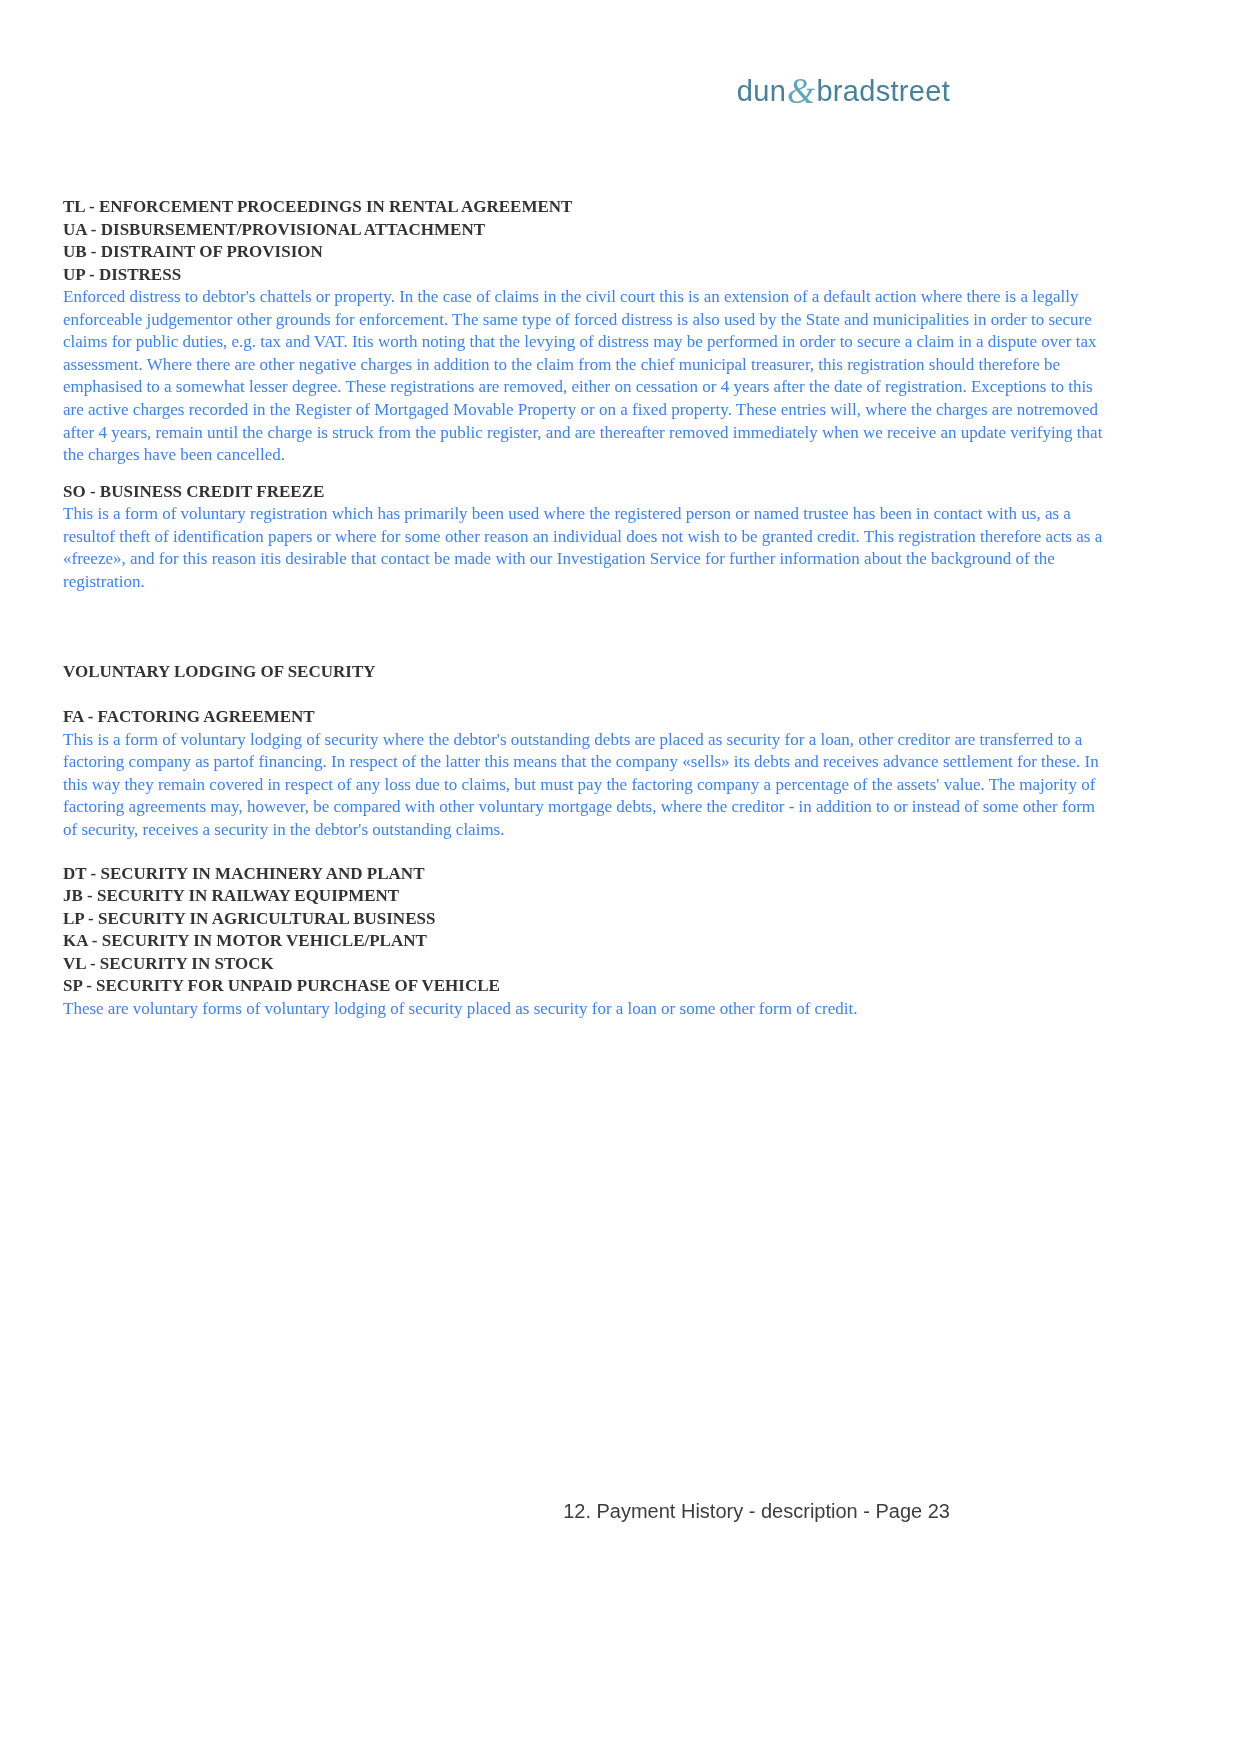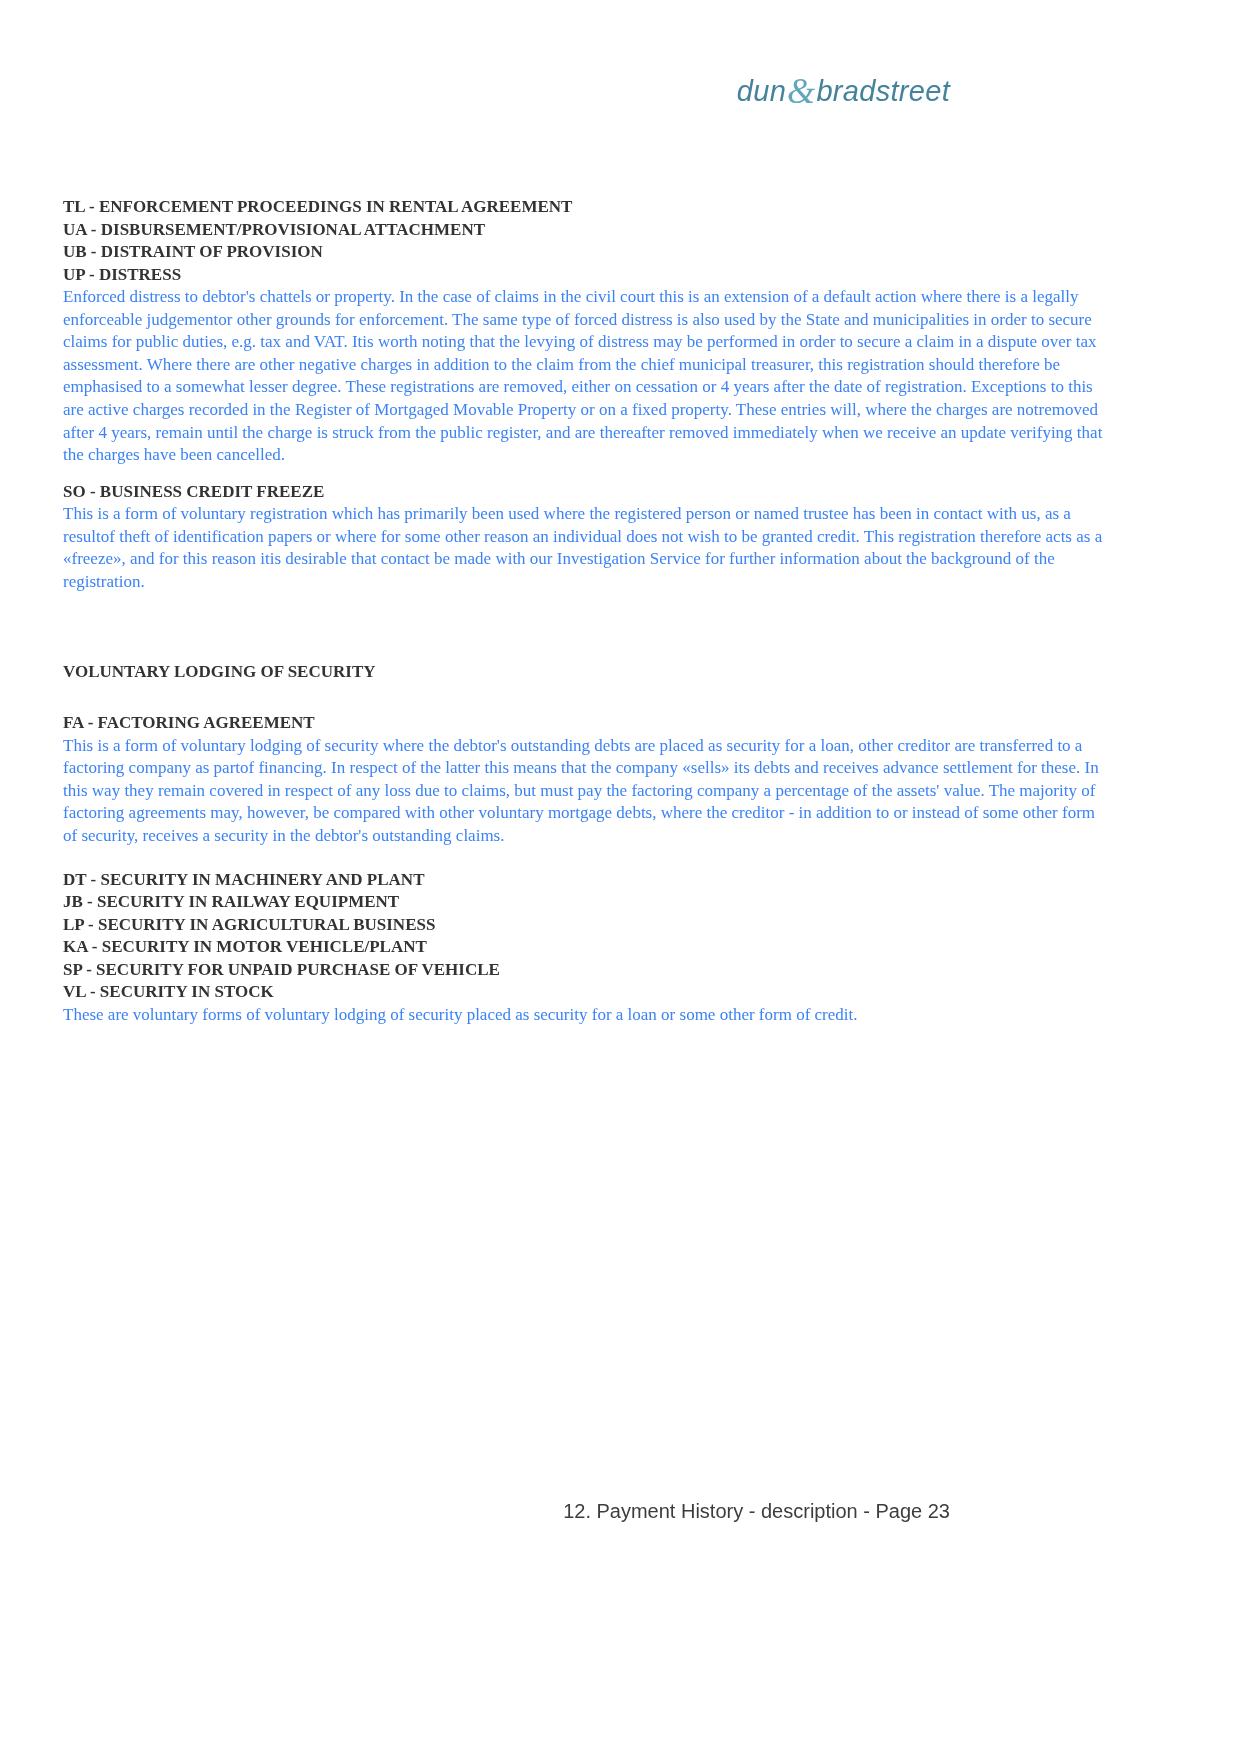--- a/index.html
+++ b/index.html
@@ -20,21 +20,21 @@
   .logo {
     position: absolute;
     top: 68px;
     right: 291px;
     white-space: nowrap;
     font-size: 29px;
     letter-spacing: 0.3px;
     color: #45839c;
     font-weight: 400;
   }
-  .logo .word { color: #45839c; font-style: italic; }
+  .logo .word { color: #45839c; }
   .logo .amp {
     font-family: "Liberation Serif", serif;
     font-style: italic;
     font-size: 36px;
     color: #62a6bd;
     position: relative;
     top: 2px;
     margin: 0 1px;
   }
   .content {
@@ -52,21 +52,21 @@
     margin: 0;
   }
   .p {
     font-size: 17px;
     line-height: 22.6px;
     margin: 0;
     color: #3b82f6;
   }
   .mt-para-gap   { margin-top: 14px; }   
   .mt-big-gap    { margin-top: 67px; }   
-  .mt-sec-gap    { margin-top: 29px; }   
+  .mt-sec-gap    { margin-top: 23px; }   
   .mt-codes-gap  { margin-top: 21px; }   
   .footer {
     position: absolute;
     top: 1500px;
     right: 291px;
     font-size: 20px;
     color: #3d3d3d;
     white-space: nowrap;
   }
 </style>
@@ -92,21 +92,21 @@
 
     <div class="h mt-big-gap">VOLUNTARY LODGING OF SECURITY</div>
 
     <div class="h mt-sec-gap">FA - FACTORING AGREEMENT</div>
     <p class="p">This is a form of voluntary lodging of security where the debtor's outstanding debts are placed as security for a loan, other creditor are transferred to a factoring company as partof financing. In respect of the latter this means that the company «sells» its debts and receives advance settlement for these. In this way they remain covered in respect of any loss due to claims, but must pay the factoring company a percentage of the assets' value. The majority of factoring agreements may, however, be compared with other voluntary mortgage debts, where the creditor - in addition to or instead of some other form of security, receives a security in the debtor's outstanding claims.</p>
 
     <div class="h mt-codes-gap">DT - SECURITY IN MACHINERY AND PLANT</div>
     <div class="h">JB - SECURITY IN RAILWAY EQUIPMENT</div>
     <div class="h">LP - SECURITY IN AGRICULTURAL BUSINESS</div>
     <div class="h">KA - SECURITY IN MOTOR VEHICLE/PLANT</div>
+    <div class="h">VL - SECURITY IN STOCK</div>
     <div class="h">SP - SECURITY FOR UNPAID PURCHASE OF VEHICLE</div>
-    <div class="h">VL - SECURITY IN STOCK</div>
     <p class="p">These are voluntary forms of voluntary lodging of security placed as security for a loan or some other form of credit.</p>
 
   </div>
 
   <div class="footer">12. Payment History - description - Page 23</div>
 
 </div>
 
 </body></html>

